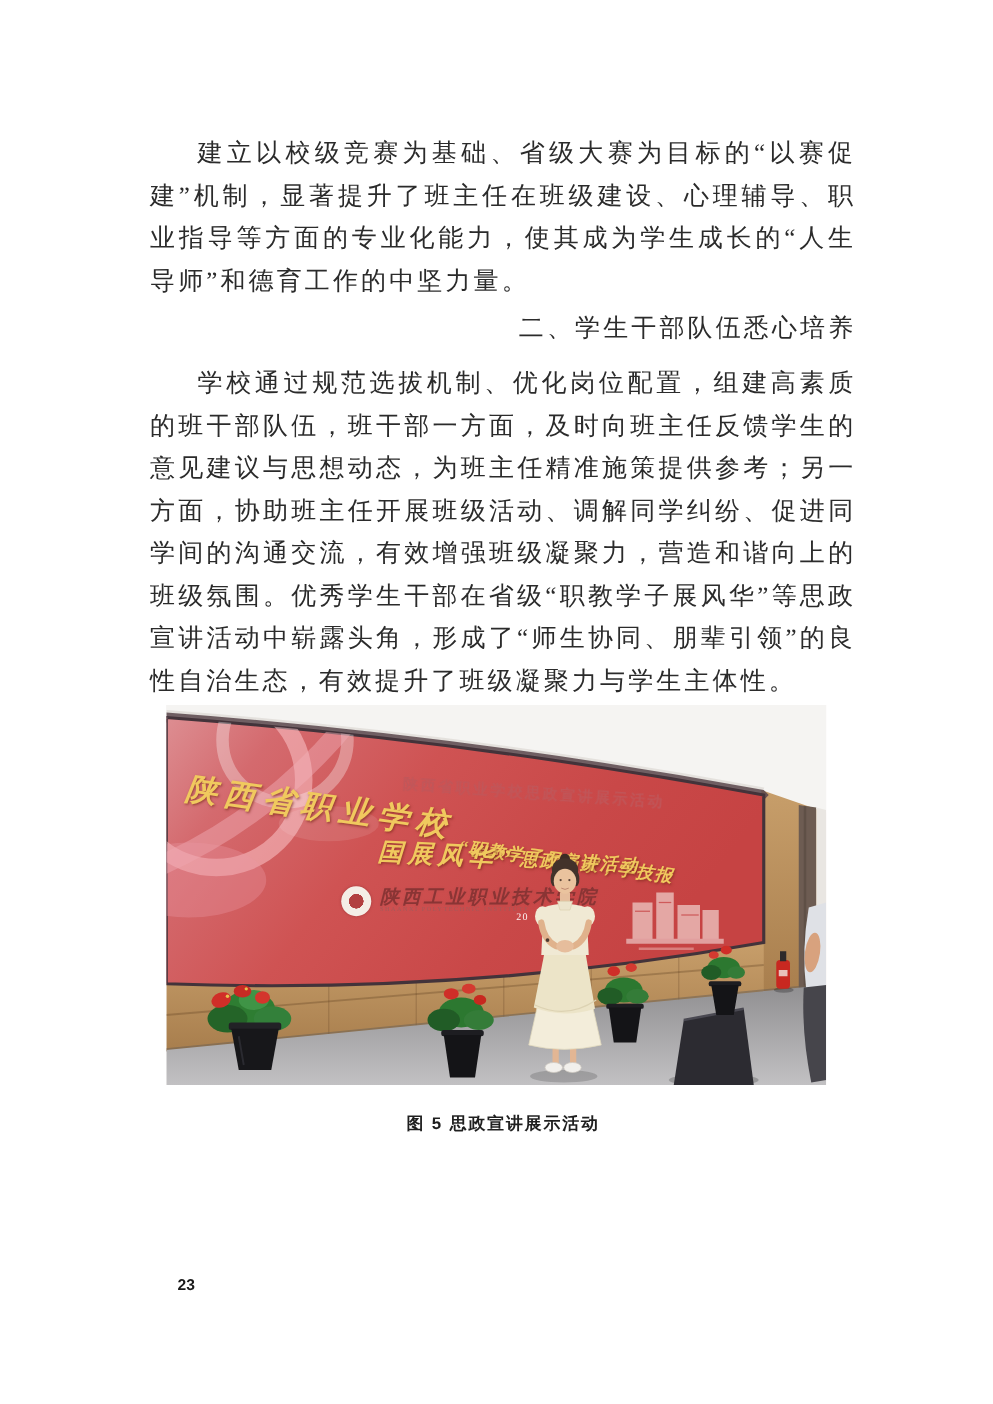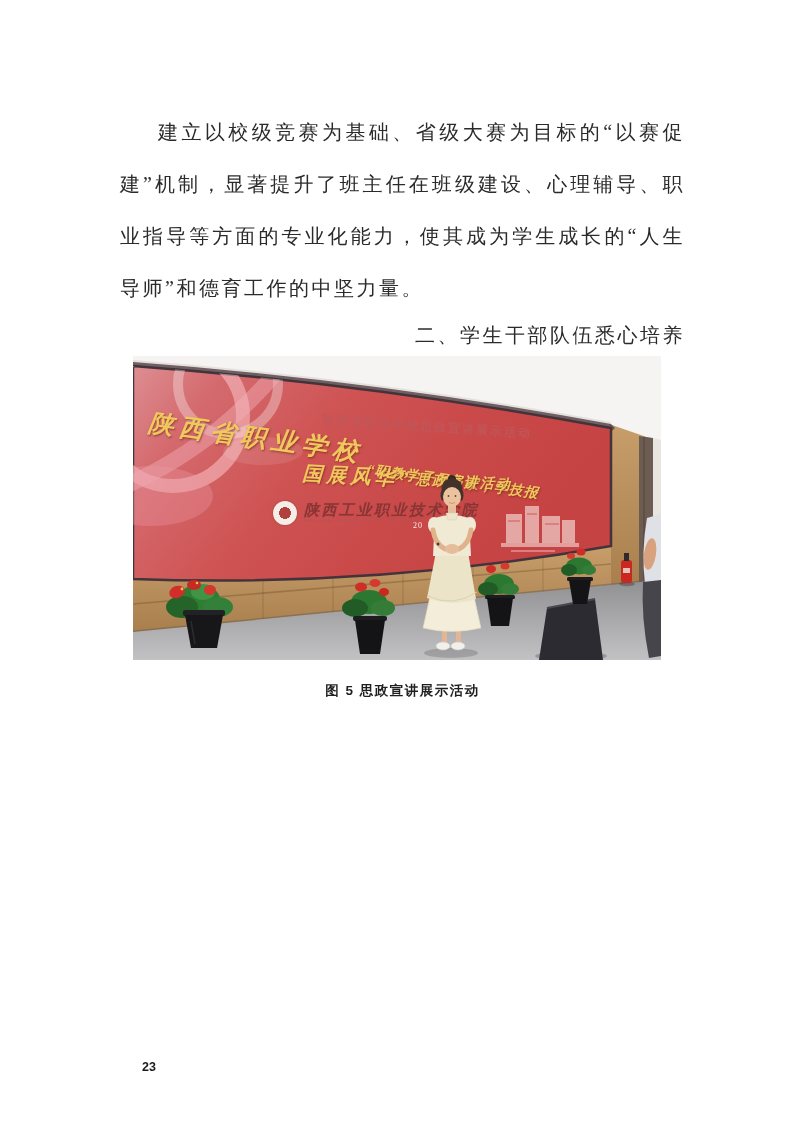--- a/index.html
+++ b/index.html
@@ -5,21 +5,21 @@
   * { box-sizing: border-box; margin: 0; padding: 0; }
   html, body { background: #ffffff; }
   body { width: 794px; height: 1123px; position: relative; overflow: hidden;
          font-family: "Liberation Serif", "DejaVu Serif", serif; }
 
   .page { position: absolute; inset: 0; background: #ffffff; }
 
   .content { position: absolute; left: 120px; top: 106px; width: 565px; }
 
   .body-para {
-    font-size: 20px; line-height: 52px; color: #2b2b2b;
+    font-size: 20px; line-height: 34px; color: #2b2b2b;
     letter-spacing: 2.5px; text-align: justify; text-justify: inter-character;
     text-indent: 38px;
   }
   .section-heading {
     font-size: 20px; line-height: 38px; color: #2b2b2b; font-weight: normal;
     letter-spacing: 2.5px; text-indent: 38px; margin-top: 2px; text-align: right;
   }
   .para-2 { margin-top: 8px; }
 
   figure.event-figure { margin: 2px 0 0 13px; }
@@ -65,33 +65,34 @@
 
   .caption {
     margin-top: 22px; text-align: center;
     font-family: "Liberation Sans", "DejaVu Sans", sans-serif;
     font-size: 13.5px; font-weight: bold; color: #1f1f1f; letter-spacing: 1.5px;
   }
 
   .page-number {
     position: absolute; left: 142px; top: 1021px;
     font-family: "Liberation Sans", "DejaVu Sans", sans-serif;
-    font-size: 12.5px; font-weight: bold; color: #1a1a1a; margin-top: 39px;
+    font-size: 12.5px; font-weight: bold; color: #1a1a1a;
   }
 </style>
 </head>
 <body>
 
 <div class="page">
   <div class="content">
 
     <p class="body-para">建立以校级竞赛为基础、省级大赛为目标的“以赛促建”机制，显著提升了班主任在班级建设、心理辅导、职业指导等方面的专业化能力，使其成为学生成长的“人生导师”和德育工作的中坚力量。</p>
 
     <h2 class="section-heading">二、学生干部队伍悉心培养</h2>
 
+    <p class="body-para para-2">学校通过规范选拔机制、优化岗位配置，组建高素质的班干部队伍，班干部一方面，及时向班主任反馈学生的意见建议与思想动态，为班主任精准施策提供参考；另一方面，协助班主任开展班级活动、调解同学纠纷、促进同学间的沟通交流，有效增强班级凝聚力，营造和谐向上的班级氛围。优秀学生干部在省级“职教学子展风华”等思政宣讲活动中崭露头角，形成了“师生协同、朋辈引领”的良性自治生态，有效提升了班级凝聚力与学生主体性。</p>
 
     <figure class="event-figure">
       <div class="photo">
 
         <svg viewBox="0 0 528 304" preserveAspectRatio="none">
           <defs>
             <linearGradient id="gScreen" x1="0" y1="0" x2="1" y2="0.35">
               <stop offset="0" stop-color="#dd8e92"></stop>
               <stop offset="0.18" stop-color="#d46a6e"></stop>
               <stop offset="0.45" stop-color="#cf5353"></stop>

